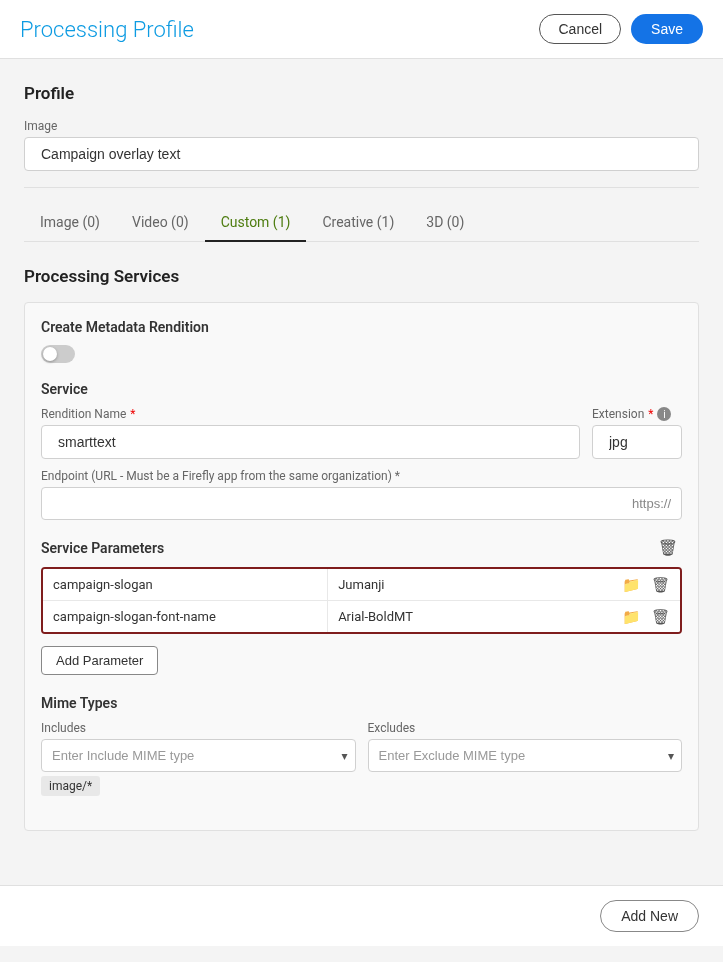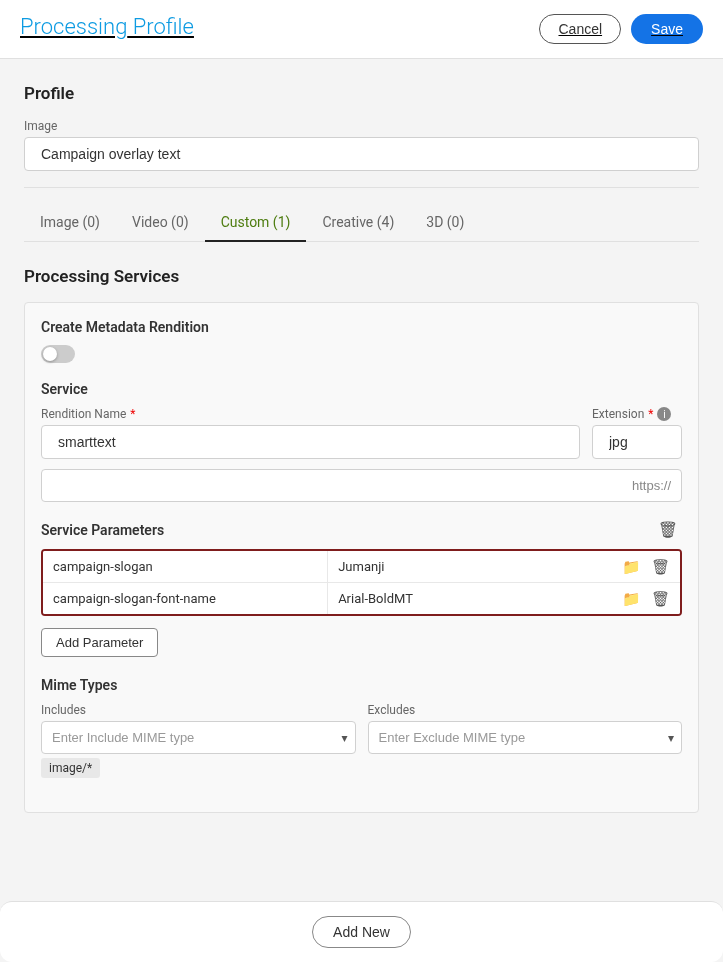--- a/index.html
+++ b/index.html
@@ -7,25 +7,25 @@
       font-family: -apple-system, BlinkMacSystemFont, 'Segoe UI', Roboto, sans-serif;
       background: #f4f4f4;
       width: 723px;
       min-height: 962px;
       position: relative;
     }
 
     
     .header {
       display: flex;
+      align-items: center;
       justify-content: space-between;
       padding: 14px 20px;
       background: #fff;
       border-bottom: 1px solid #e0e0e0;
-      text-decoration: underline;
     }
     .header-title {
       font-size: 22px;
       font-weight: 300;
       color: #333;
     }
     .header-title span {
       color: #0d9be2;
     }
     .header-actions {
@@ -345,29 +345,28 @@
       border-radius: 3px;
       padding: 3px 8px;
       font-size: 12px;
       color: #333;
       margin-top: 4px;
     }
 
     
     .footer {
       position: absolute;
-      bottom: 0;
+      bottom: 16px;
       left: 0;
       right: 0;
       padding: 14px 24px;
       background: #fff;
       border-top: 1px solid #e0e0e0;
       display: flex;
-      justify-content: center;
-      border-radius: 12px;
+      justify-content: flex-end;
     }
     .btn-add-new {
       background: #fff;
       border: 1.5px solid #888;
       border-radius: 20px;
       padding: 7px 20px;
       font-size: 14px;
       cursor: pointer;
       color: #333;
     }
@@ -400,21 +399,21 @@
     <label class="form-label">Image</label>
     <input class="form-input" type="text" value="Campaign overlay text" style="">
   </div>
 
   <hr class="divider">
 
   <div class="tabs">
     <div class="tab-item">Image (0)</div>
     <div class="tab-item">Video (0)</div>
     <div class="tab-item active">Custom (1)</div>
-    <div class="tab-item">Creative (4)</div>
+    <div class="tab-item">Creative (1)</div>
     <div class="tab-item">3D (0)</div>
   </div>
 
   <div class="section-title">Processing Services</div>
 
   <div class="card">
     <div class="card-title">Create Metadata Rendition</div>
 
     <div class="toggle-wrap">
       <div class="toggle">
@@ -439,20 +438,21 @@
             <span>Extension</span>
             <span class="required-star">*</span>
             <span class="info-icon">i</span>
           </div>
           <input class="form-input" type="text" value="jpg" style="">
         </div>
       </div>
 
       
       <div class="form-group">
+        <div class="endpoint-label">Endpoint (URL - Must be a Firefly app from the same organization) *</div>
         <input class="endpoint-input" type="text" value="https://" style="color: rgb(136, 136, 136);">
       </div>
 
       
       <div class="params-header">
         <div class="params-title">Service Parameters</div>
         <button class="icon-btn">🗑</button>
       </div>
 
       <div class="params-table">

